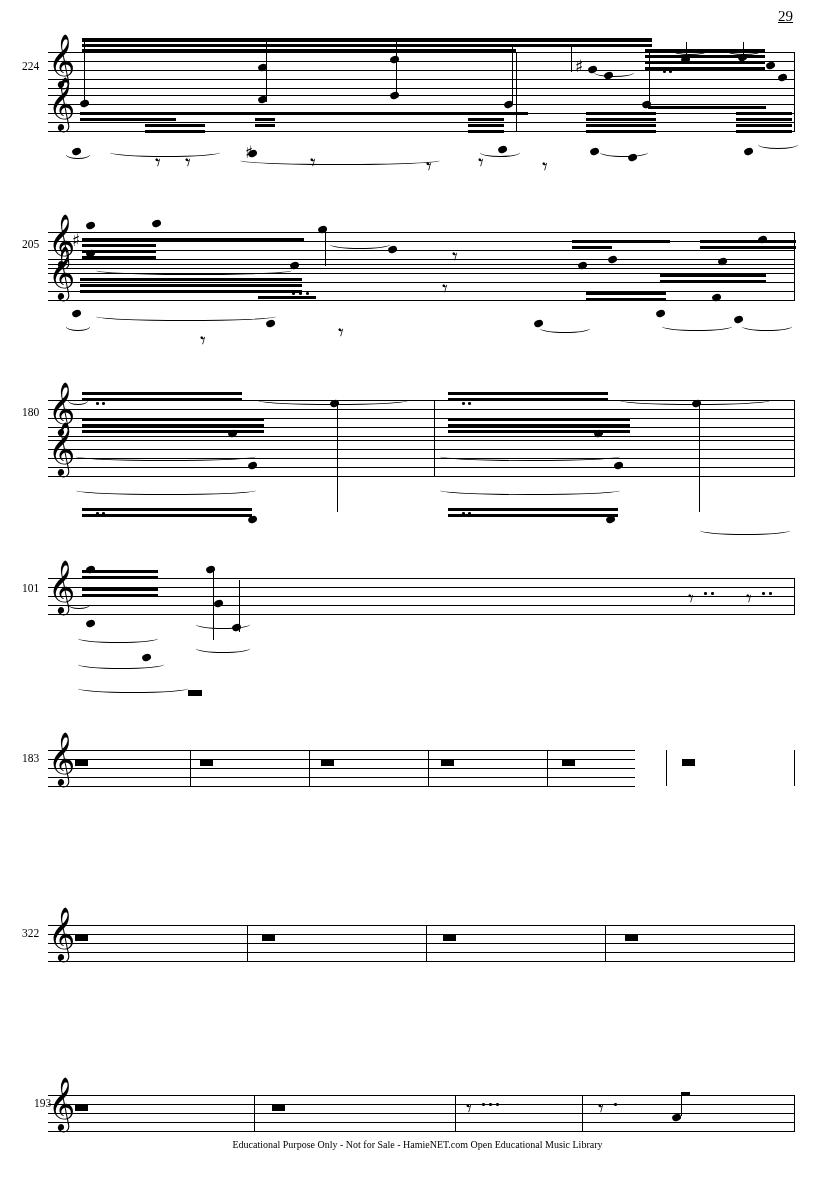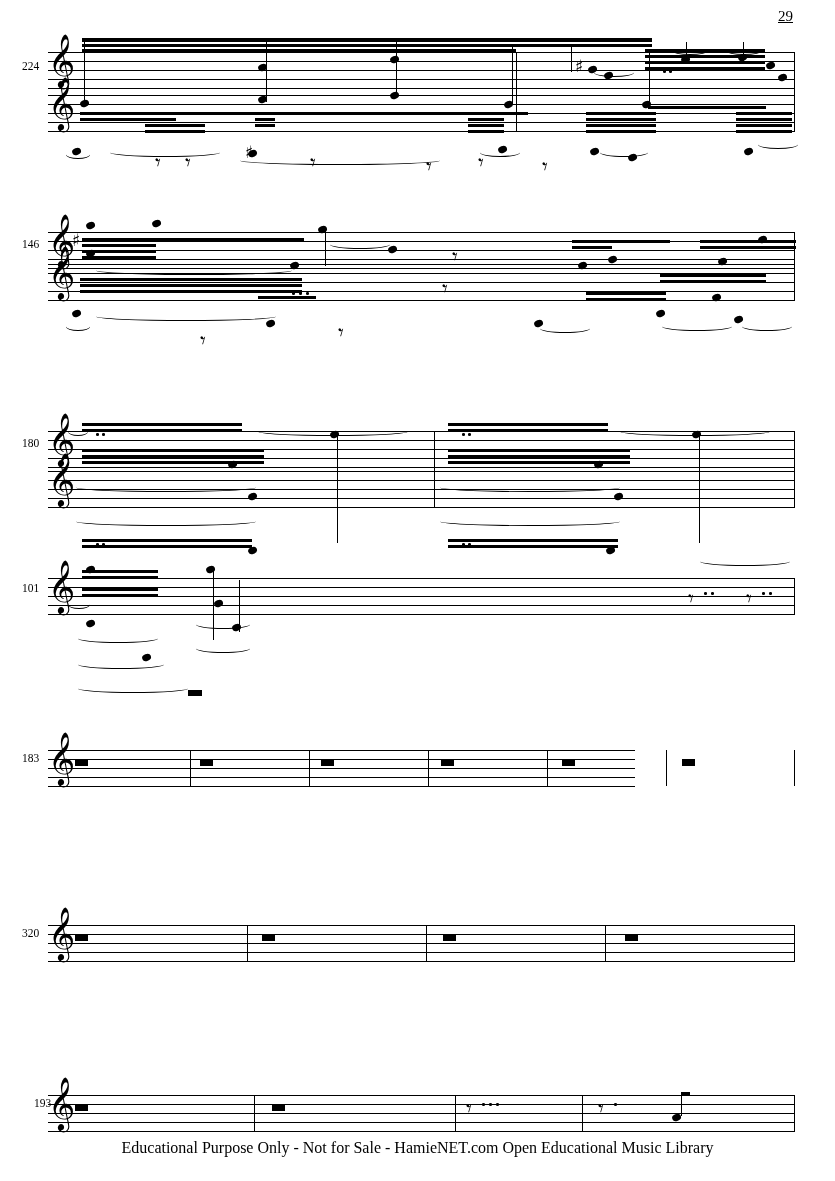--- a/index.html
+++ b/index.html
@@ -108,21 +108,21 @@
     width: 2.6px;
     height: 2.6px;
     border-radius: 50%;
     background: #000;
   }
   .footer {
     position: absolute;
     left: 0;
     width: 835px;
     text-align: center;
-    font-size: 16px;
+    font-size: 10px;
     font-family: "Liberation Serif", serif;
   }
   .blob {
     position: absolute;
     background: #000;
   }
 </style>
 </head>
 <body>
 
@@ -235,21 +235,21 @@
     <div class="tie" style="left:240px; top:156px; width:200px;"></div>
     <div class="tie" style="left:480px; top:148px; width:40px;"></div>
     <div class="tie" style="left:600px; top:148px; width:48px;"></div>
     <div class="tie" style="left:672px; top:46px; width:36px;"></div>
     <div class="tie" style="left:726px; top:46px; width:36px;"></div>
     <div class="tie" style="left:758px; top:140px; width:40px;"></div>
     <div class="tie" style="left:594px; top:68px; width:40px;"></div>
   </div>
 
   <div class="system" style="top:0;left:0;width:835px;height:170px;">
-    <div class="measure-number" style="left:22px; top:238px;">146</div>
+    <div class="measure-number" style="left:22px; top:238px;">205</div>
 
     <div class="staff" style="top:232px; height:36px;">
       <div class="line" style="top:0px;  left:48px; right:40px;"></div>
       <div class="line" style="top:9px;  left:48px; right:40px;"></div>
       <div class="line" style="top:18px; left:48px; right:40px;"></div>
       <div class="line" style="top:27px; left:48px; right:40px;"></div>
       <div class="line" style="top:36px; left:48px; right:40px;"></div>
     </div>
     <div class="clef" style="left:48px; top:217px;">𝄞</div>
 
@@ -312,21 +312,21 @@
 
     <div class="tie" style="left:66px; top:322px; width:24px;"></div>
     <div class="tie" style="left:96px; top:312px; width:180px;"></div>
     <div class="tie" style="left:96px; top:266px; width:196px;"></div>
     <div class="tie" style="left:330px; top:240px; width:60px;"></div>
     <div class="tie" style="left:662px; top:322px; width:70px;"></div>
     <div class="tie" style="left:742px; top:322px; width:50px;"></div>
     <div class="tie" style="left:540px; top:324px; width:50px;"></div>
   </div>
 
-  <div class="system" style="top:0;left:0;width:835px;height:180px;margin-top:31px;">
+  <div class="system" style="top:0;left:0;width:835px;height:180px;">
     <div class="measure-number" style="left:22px; top:406px;">180</div>
 
     <div class="staff" style="top:400px; height:36px;">
       <div class="line" style="top:0px;  left:48px; right:40px;"></div>
       <div class="line" style="top:9px;  left:48px; right:40px;"></div>
       <div class="line" style="top:18px; left:48px; right:40px;"></div>
       <div class="line" style="top:27px; left:48px; right:40px;"></div>
       <div class="line" style="top:36px; left:48px; right:40px;"></div>
     </div>
     <div class="clef" style="left:48px; top:385px;">𝄞</div>
@@ -451,21 +451,21 @@
 
     <div class="rest-whole" style="left:75px;  top:759px;"></div>
     <div class="rest-whole" style="left:200px; top:759px;"></div>
     <div class="rest-whole" style="left:321px; top:759px;"></div>
     <div class="rest-whole" style="left:441px; top:759px;"></div>
     <div class="rest-whole" style="left:562px; top:759px;"></div>
     <div class="rest-whole" style="left:682px; top:759px;"></div>
   </div>
 
   <div class="system" style="top:0;left:0;width:835px;height:60px;">
-    <div class="measure-number" style="left:22px; top:927px;">320</div>
+    <div class="measure-number" style="left:22px; top:927px;">322</div>
 
     <div class="staff" style="top:925px; height:36px;">
       <div class="line" style="top:0px;  left:48px; right:40px;"></div>
       <div class="line" style="top:9px;  left:48px; right:40px;"></div>
       <div class="line" style="top:18px; left:48px; right:40px;"></div>
       <div class="line" style="top:27px; left:48px; right:40px;"></div>
       <div class="line" style="top:36px; left:48px; right:40px;"></div>
     </div>
     <div class="clef" style="left:48px; top:910px;">𝄞</div>
 

